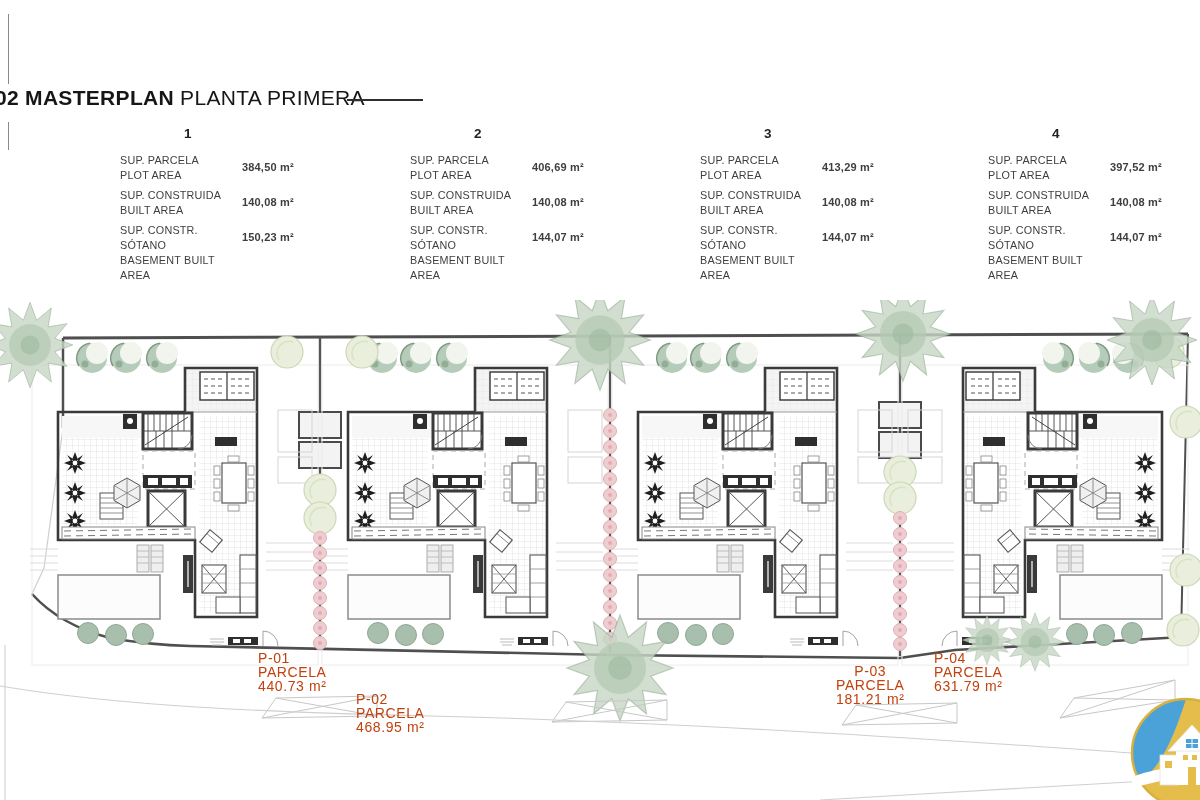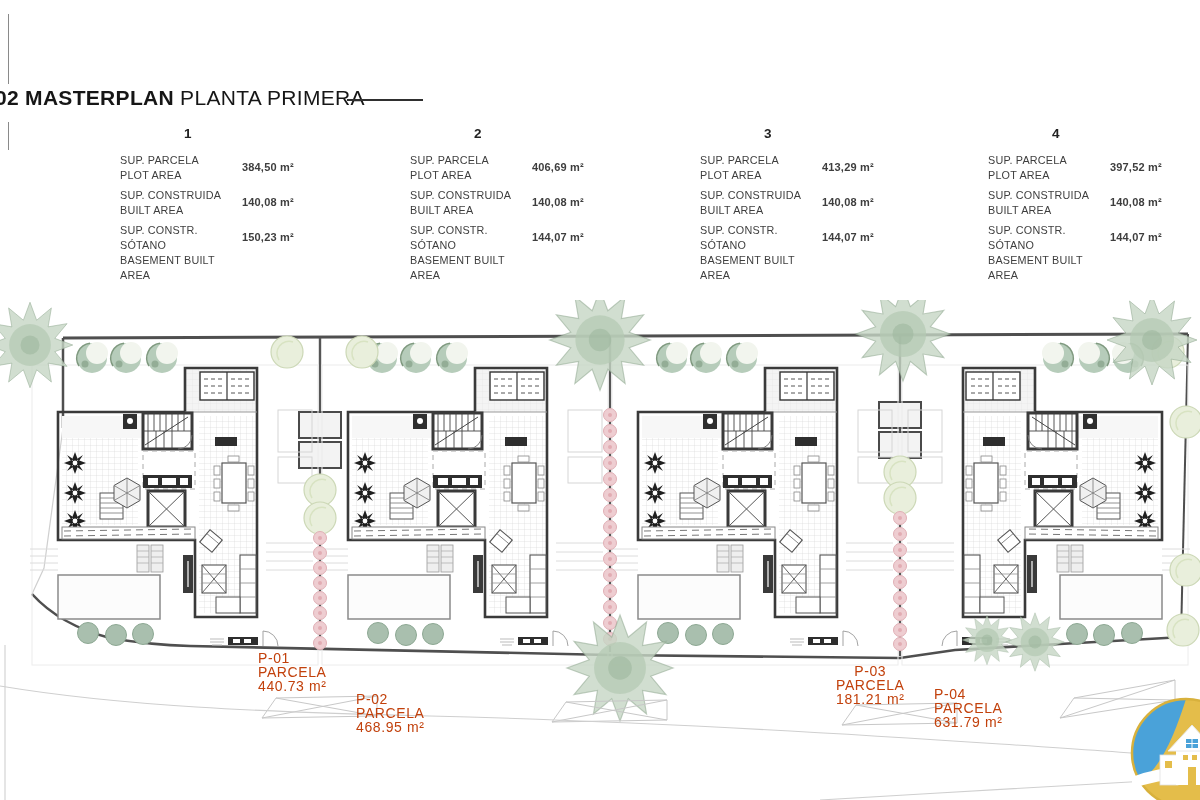--- a/index.html
+++ b/index.html
@@ -472,21 +472,21 @@
 <div class="abs parcel-label" style="left:356px;top:692px;">
   <div>P-02</div>
   <div>PARCELA</div>
   <div>468.95 m²</div>
 </div>
 <div class="abs parcel-label" style="left:836px;top:664px;text-align:center;">
   <div>P-03</div>
   <div>PARCELA</div>
   <div>181.21 m²</div>
 </div>
-<div class="abs parcel-label" style="left:934px;top:687px;">
+<div class="abs parcel-label" style="left:934px;top:651px;">
   <div>P-04</div>
   <div>PARCELA</div>
   <div>631.79 m²</div>
 </div>
 
 <svg class="abs" style="left:1126px;top:697px;" width="74" height="103" viewBox="0 0 74 103">
   <g>
     <circle cx="60" cy="56" r="54" fill="#e4bd4a"></circle>
     <path d="M60,2 A54,54 0 0 0 14,84 C34,72 48,40 60,2 Z" fill="#4aa2d9"></path>
     <circle cx="60" cy="56" r="54" fill="none" stroke="#d8b13c" stroke-width="2.5"></circle>

